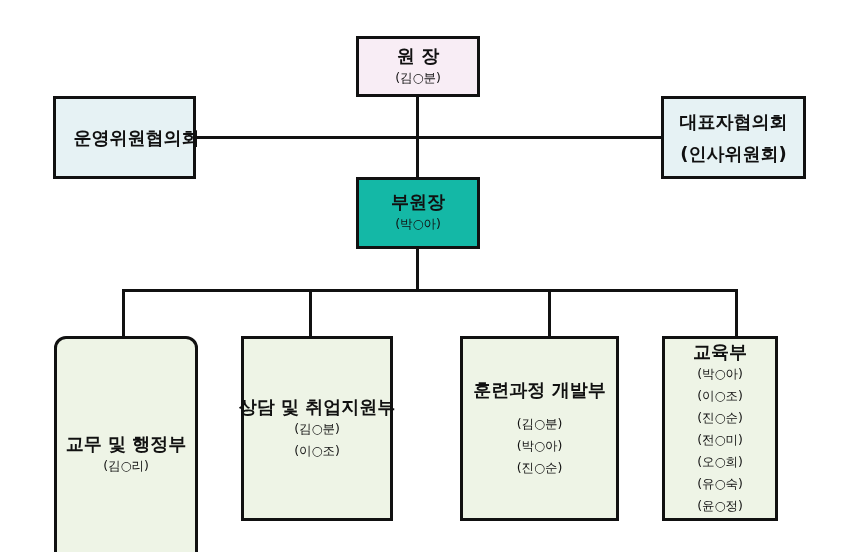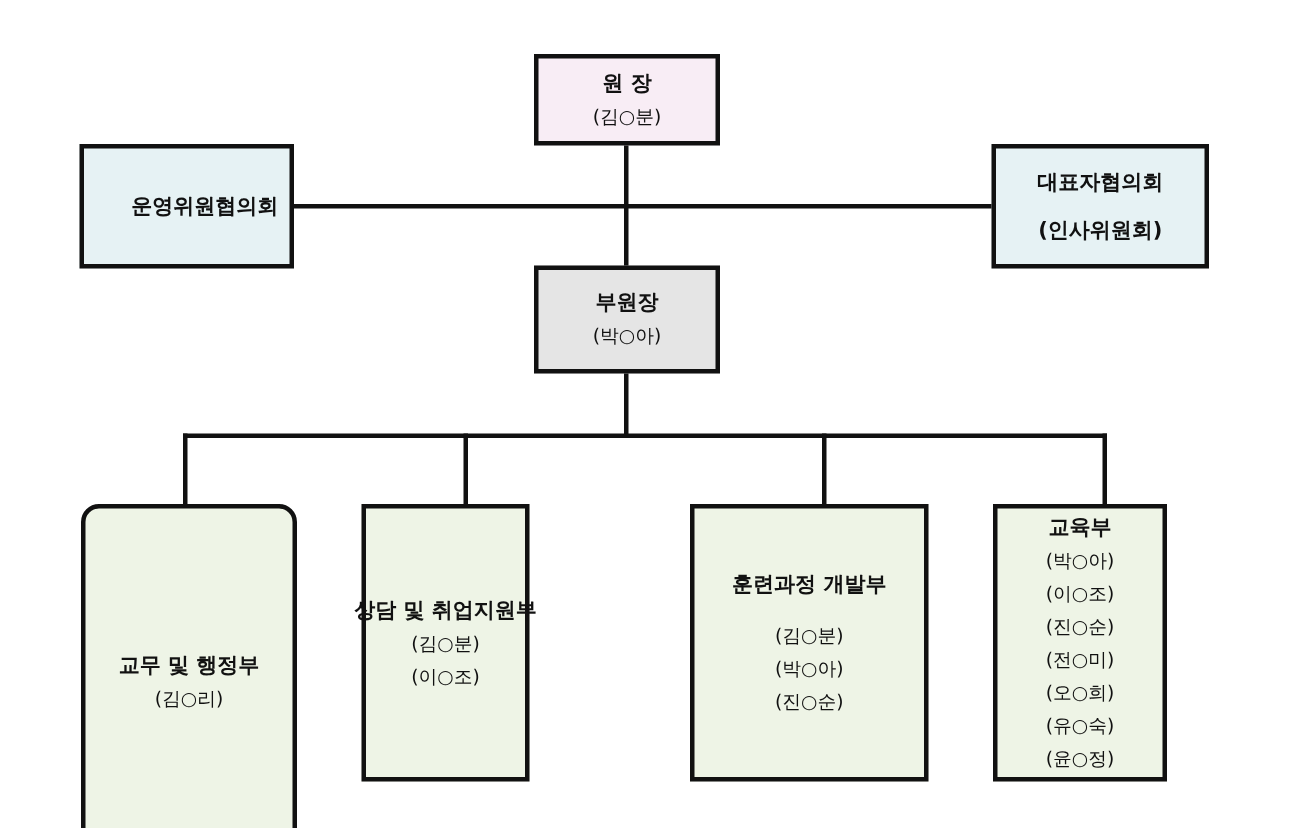--- a/index.html
+++ b/index.html
@@ -5,21 +5,21 @@
     html, body { margin: 0; padding: 0; background: #ffffff; }
     body { width: 864px; height: 552px; position: relative; overflow: hidden;
            font-family: "DejaVu Sans", "Liberation Sans", sans-serif; color: #111; }
     .line { position: absolute; background: #111; }
     .box { position: absolute; box-sizing: border-box; border: 3px solid #111;
            display: flex; flex-direction: column; align-items: center; justify-content: center;
            text-align: center; }
     .pink { background: #f8edf5; }
     .blue { background: #e6f2f4; }
     .green { background: #eef4e6; }
-    .title { font-size: 14px; font-weight: bold; line-height: 22px; white-space: nowrap; }
+    .title { font-size: 18px; font-weight: bold; line-height: 22px; white-space: nowrap; }
     .name { font-size: 12.5px; line-height: 22px; white-space: nowrap; }
   </style>
 </head>
 <body>
 
 <div class="line" style="left: 416px; top: 95px; width: 3px; height: 83px; background: rgb(17, 17, 17);"></div>
 <div class="line" style="left: 194px; top: 136px; width: 469px; height: 3px; background: rgb(17, 17, 17);"></div>
 <div class="line" style="left: 416px; top: 247px; width: 3px; height: 44px; background: rgb(17, 17, 17);"></div>
 <div class="line" style="left: 122px; top: 289px; width: 616px; height: 3px; background: rgb(17, 17, 17);"></div>
 <div class="line" style="left: 122px; top: 289px; width: 3px; height: 48px; background: rgb(17, 17, 17);"></div>
@@ -33,31 +33,31 @@
 </div>
 
 <div class="box blue" style="left: 53px; top: 96px; width: 143px; height: 83px; background: rgb(230, 242, 244); border-color: rgb(17, 17, 17); padding-left: 24px;">
   <div class="title">운영위원협의회</div>
 </div>
 <div class="box blue" style="left: 661px; top: 96px; width: 145px; height: 83px; background: rgb(230, 242, 244); border-color: rgb(17, 17, 17); gap: 10px;">
   <div class="title">대표자협의회</div>
   <div class="title" style="font-weight:bold;">(인사위원회)</div>
 </div>
 
-<div class="box pink" style="left: 356px; top: 177px; width: 124px; height: 72px; background: #e5e5e5; border-color: rgb(17, 17, 17);">
+<div class="box pink" style="left: 356px; top: 177px; width: 124px; height: 72px; background: #14b8a6; border-color: rgb(17, 17, 17);">
   <div class="title">부원장</div>
   <div class="name">(박○아)</div>
 </div>
 
 <div class="box green" style="left: 54px; top: 336px; width: 144px; height: 238px; background: rgb(238, 244, 230); border-color: rgb(17, 17, 17); border-radius: 12px;">
   <div class="title">교무 및 행정부</div>
   <div class="name">(김○리)</div>
 </div>
 
-<div class="box green" style="left: 241px; top: 336px; width: 112px; height: 185px; background: rgb(238, 244, 230); border-color: rgb(17, 17, 17);">
+<div class="box green" style="left: 241px; top: 336px; width: 152px; height: 185px; background: rgb(238, 244, 230); border-color: rgb(17, 17, 17);">
   <div class="title">상담 및 취업지원부</div>
   <div class="name">(김○분)</div>
   <div class="name">(이○조)</div>
 </div>
 
 <div class="box green" style="left: 460px; top: 336px; width: 159px; height: 185px; background: rgb(238, 244, 230); border-color: rgb(17, 17, 17);">
   <div class="title" style="margin-bottom:12px;text-align:center;">훈련과정 개발부</div>
   <div class="name">(김○분)</div>
   <div class="name">(박○아)</div>
   <div class="name">(진○순)</div>

